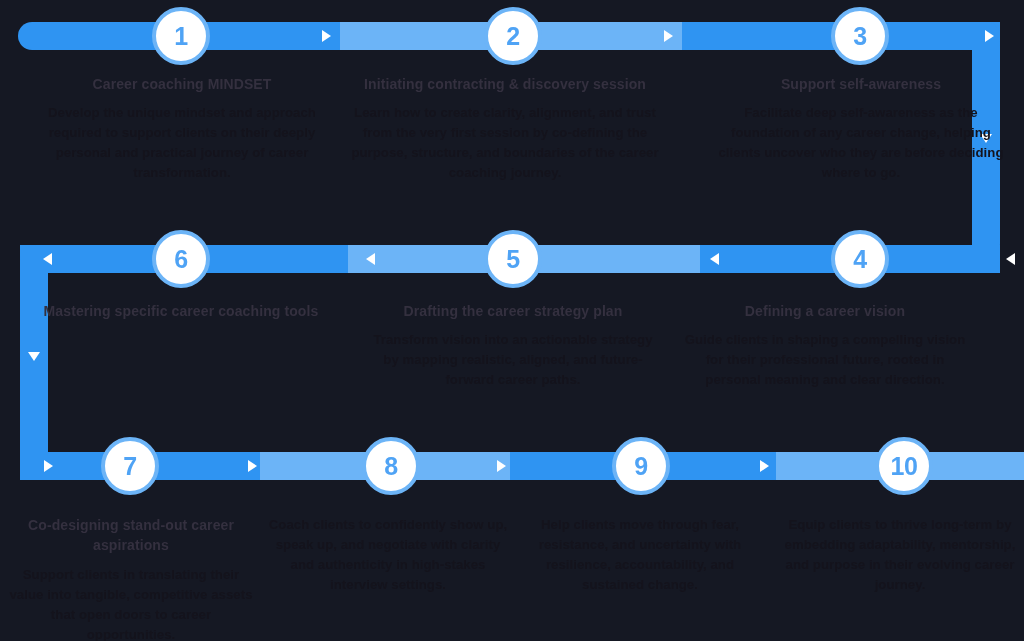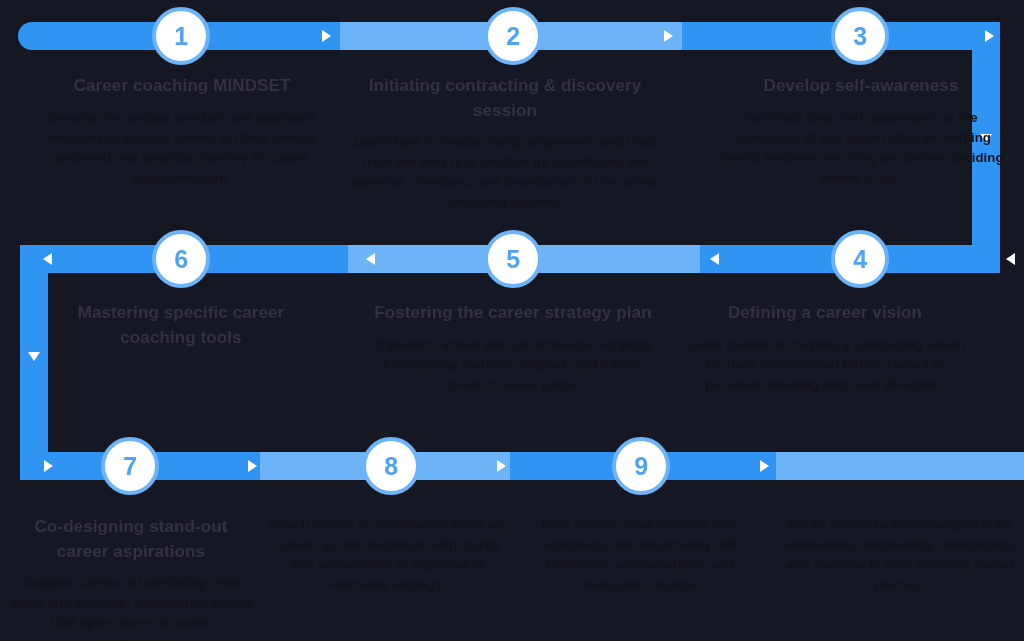--- a/index.html
+++ b/index.html
@@ -88,21 +88,21 @@
 
   
   .step-text {
     position: absolute;
     text-align: center;
     z-index: 5;
   }
 
   .step-title {
     color: #34303f;
-    font-size: 17px;
+    font-size: 14px;
     font-weight: bold;
     line-height: 1.45;
     margin-bottom: 9px;
     letter-spacing: 0.1px;
   }
 
   .step-desc {
     color: #14131c;
     font-size: 13.2px;
     font-weight: bold;
@@ -156,42 +156,43 @@
   <div class="badge" style="left:484px; top:7px;">2</div>
   <div class="badge" style="left:831px; top:7px;">3</div>
 
   <div class="badge" style="left:152px; top:230px;">6</div>
   <div class="badge" style="left:484px; top:230px;">5</div>
   <div class="badge" style="left:831px; top:230px;">4</div>
 
   <div class="badge" style="left:101px; top:437px;">7</div>
   <div class="badge" style="left:362px; top:437px;">8</div>
   <div class="badge" style="left:612px; top:437px;">9</div>
+  <div class="badge" style="left:875px; top:437px;">10</div>
 
   <div class="step-text" style="left:42px; top:74px; width:280px;">
     <div class="step-title">Career coaching MINDSET</div>
     <div class="step-desc">Develop the unique mindset and approach required to support clients on their deeply personal and practical journey of career transformation.</div>
   </div>
 
   <div class="step-text" style="left:347px; top:74px; width:316px;">
     <div class="step-title">Initiating contracting &amp; discovery session</div>
     <div class="step-desc">Learn how to create clarity, alignment, and trust from the very first session by co-defining the purpose, structure, and boundaries of the career coaching journey.</div>
   </div>
 
   <div class="step-text" style="left:718px; top:74px; width:286px;">
-    <div class="step-title">Develop self-awareness</div>
+    <div class="step-title">Support self-awareness</div>
     <div class="step-desc">Facilitate deep self-awareness as the foundation of any career change, helping clients uncover who they are before deciding where to go.</div>
   </div>
 
   <div class="step-text" style="left:38px; top:301px; width:286px;">
     <div class="step-title">Mastering specific career coaching tools</div>
   </div>
 
   <div class="step-text" style="left:368px; top:301px; width:290px;">
-    <div class="step-title">Fostering the career strategy plan</div>
+    <div class="step-title">Drafting the career strategy plan</div>
     <div class="step-desc">Transform vision into an actionable strategy by mapping realistic, aligned, and future-forward career paths.</div>
   </div>
 
   <div class="step-text" style="left:680px; top:301px; width:290px;">
     <div class="step-title">Defining a career vision</div>
     <div class="step-desc">Guide clients in shaping a compelling vision for their professional future, rooted in personal meaning and clear direction.</div>
   </div>
 
   <div class="step-text" style="left:8px; top:515px; width:246px;">
     <div class="step-title">Co-designing stand-out career aspirations</div>

